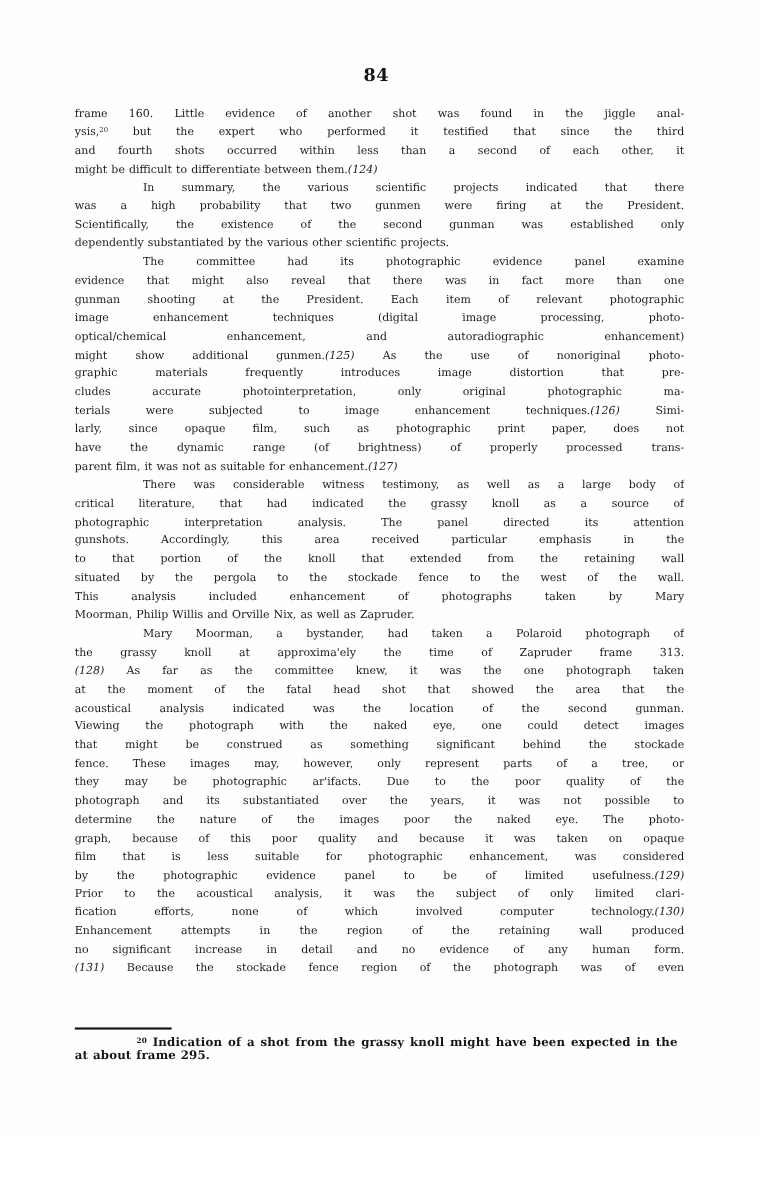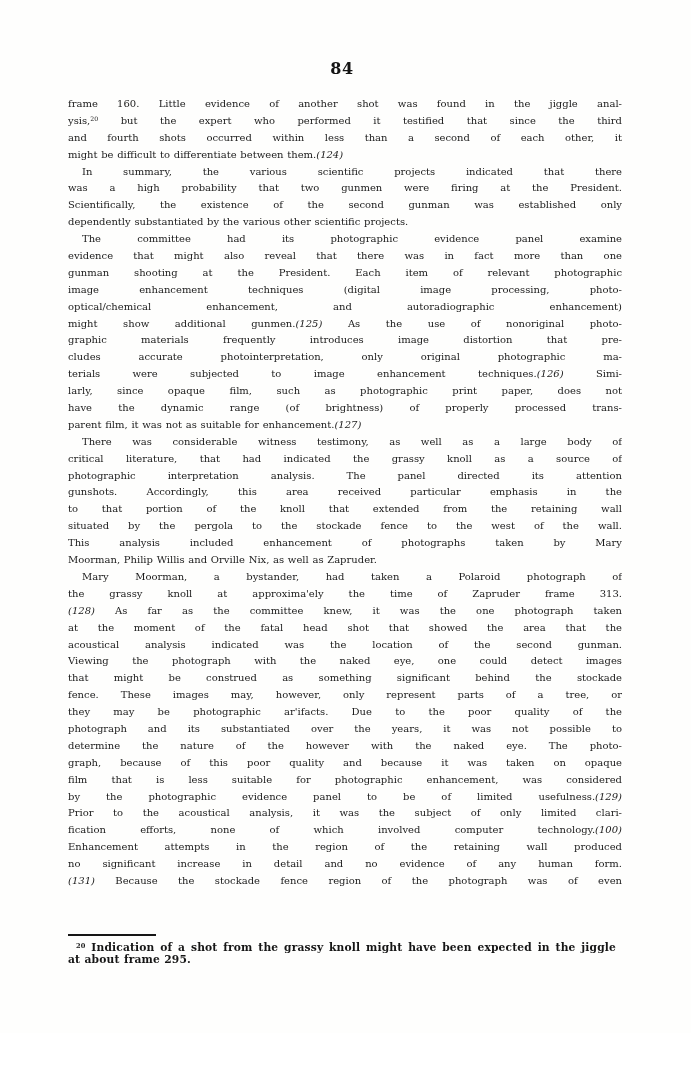--- a/index.html
+++ b/index.html
@@ -33,21 +33,21 @@
   .line {
     font-size: 10px;
     line-height: 16.9px;
     height: 16.9px;
     overflow: hidden;
     text-align: justify;
     text-align-last: justify;
     white-space: normal;
     word-spacing: 0.5px;
   }
-  .line.indent { padding-left: 14px; }
+  .line.indent { padding-left: 14px; margin-left: 48px; }
   .line.end { text-align-last: left; }
   .line sup {
     font-size: 0.62em;
     line-height: 0;
     vertical-align: baseline;
     position: relative;
     top: -0.45em;
   }
   .line i { font-style: italic; }
   .footnote-rule {
@@ -121,26 +121,26 @@
         <div class="line indent">Mary Moorman, a bystander, had taken a Polaroid photograph of</div>
         <div class="line">the grassy knoll at approxima'ely the time of Zapruder frame 313.</div>
         <div class="line"><i>(128)</i> As far as the committee knew, it was the one photograph taken</div>
         <div class="line">at the moment of the fatal head shot that showed the area that the</div>
         <div class="line">acoustical analysis indicated was the location of the second gunman.</div>
         <div class="line">Viewing the photograph with the naked eye, one could detect images</div>
         <div class="line">that might be construed as something significant behind the stockade</div>
         <div class="line">fence. These images may, however, only represent parts of a tree, or</div>
         <div class="line">they may be photographic ar'ifacts. Due to the poor quality of the</div>
         <div class="line">photograph and its substantiated over the years, it was not possible to</div>
-        <div class="line">determine the nature of the however with the naked eye. The photo-</div>
+        <div class="line">determine the nature of the images poor the naked eye. The photo-</div>
         <div class="line">graph, because of this poor quality and because it was taken on opaque</div>
         <div class="line">film that is less suitable for photographic enhancement, was considered</div>
         <div class="line">by the photographic evidence panel to be of limited usefulness.<i>(129)</i></div>
         <div class="line">Prior to the acoustical analysis, it was the subject of only limited clari-</div>
-        <div class="line">fication efforts, none of which involved computer technology.<i>(100)</i></div>
+        <div class="line">fication efforts, none of which involved computer technology.<i>(130)</i></div>
         <div class="line">Enhancement attempts in the region of the retaining wall produced</div>
         <div class="line">no significant increase in detail and no evidence of any human form.</div>
         <div class="line"><i>(131)</i> Because the stockade fence region of the photograph was of even</div>
       </div>
     </div>
 
   <div class="footnote-rule"></div>
 
   <div class="footnote">
       <div class="line indent"><sup>20</sup> Indication of a shot from the grassy knoll might have been expected in the jiggle analysis</div>

